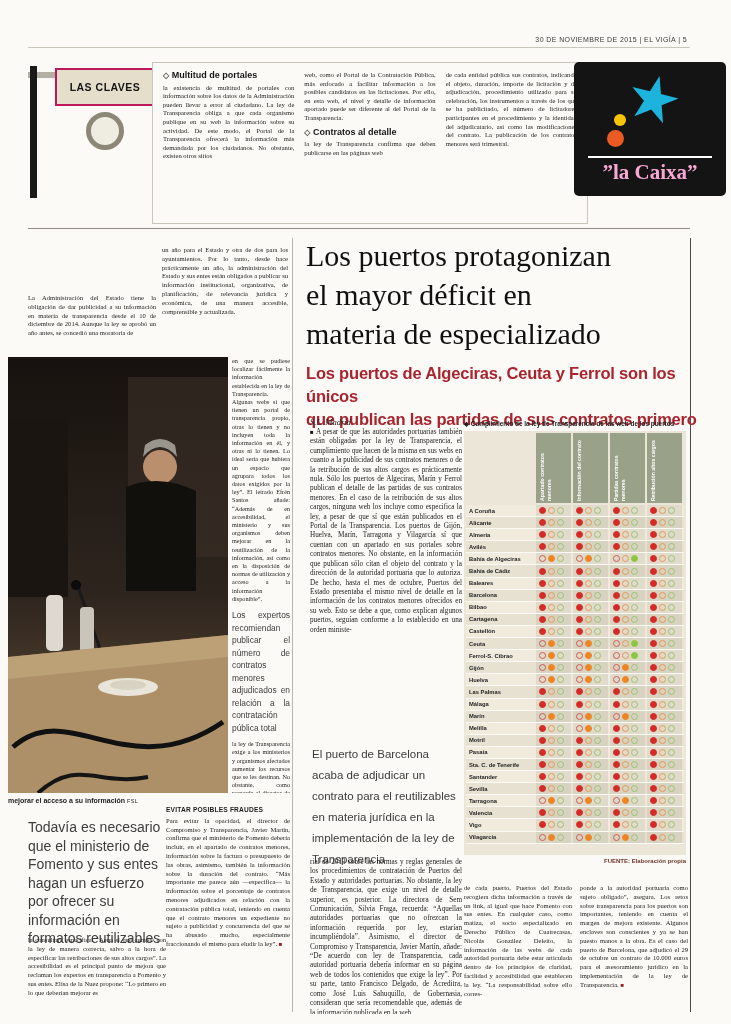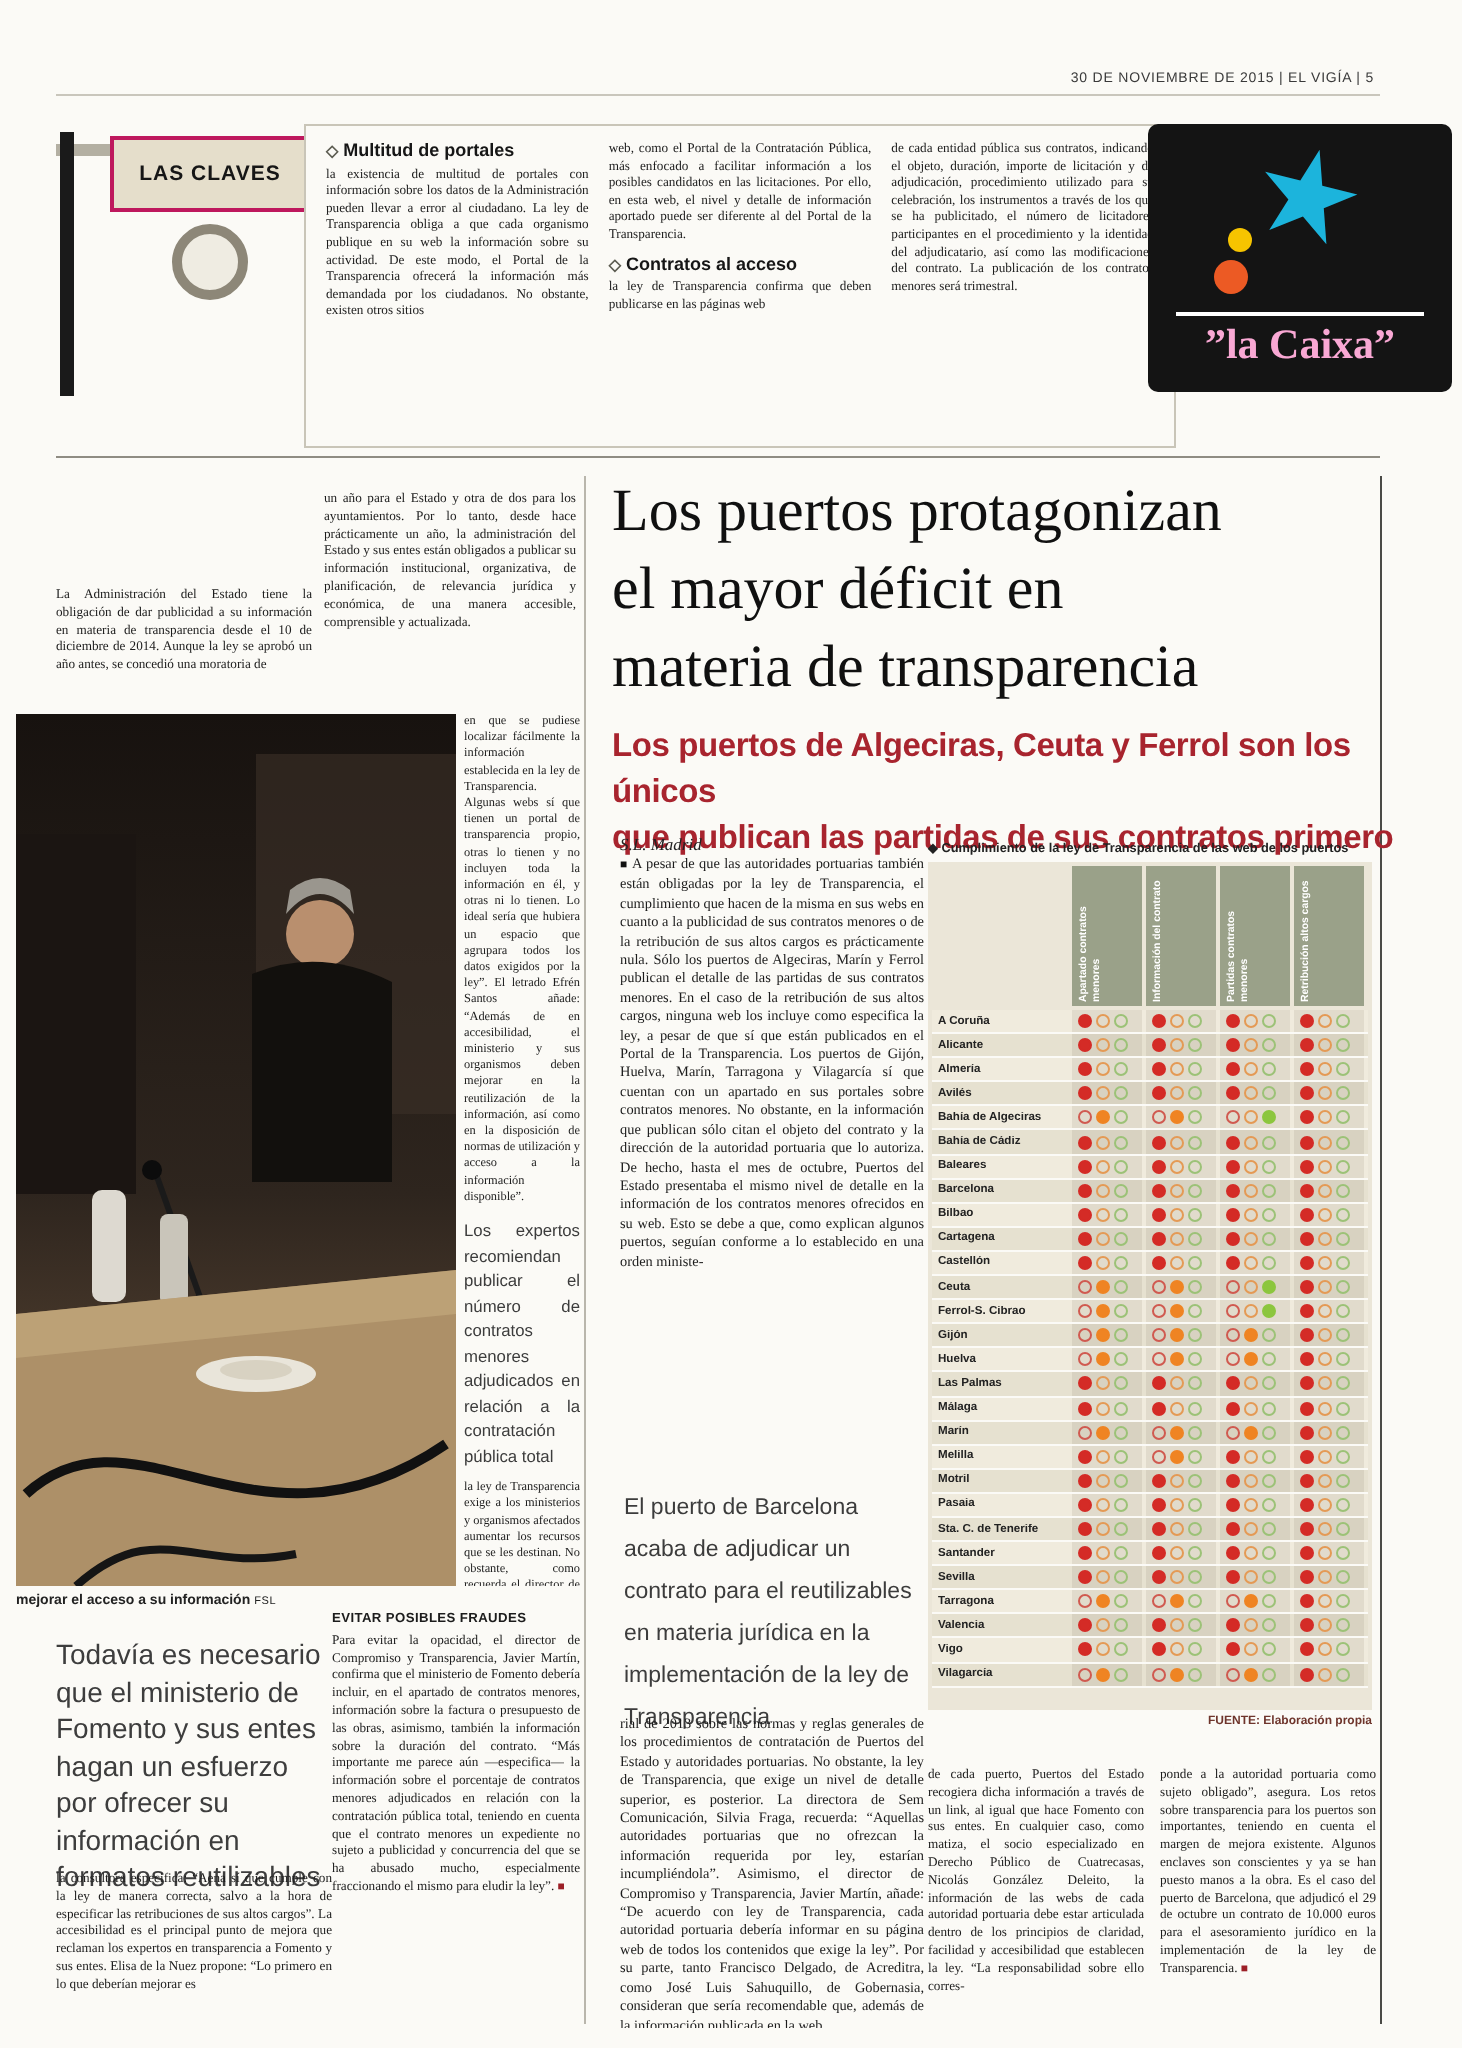--- a/index.html
+++ b/index.html
@@ -111,21 +111,21 @@
 
   <div class="abs" id="claves-cols">
     <div class="kcol just">
       <p class="khead"><span class="kdiam">◇</span>
         <span>Multitud de portales</span></p>
       <span>la existencia de multitud de portales con información sobre los datos de la Administración pueden llevar a error al ciudadano. La ley de Transparencia obliga a que cada organismo publique en su web la información sobre su actividad. De este modo, el Portal de la Transparencia ofrecerá la información más demandada por los ciudadanos. No obstante, existen otros sitios</span>
     </div>
     <div class="kcol just">
       <span>web, como el Portal de la Contratación Pública, más enfocado a facilitar información a los posibles candidatos en las licitaciones. Por ello, en esta web, el nivel y detalle de información aportado puede ser diferente al del Portal de la Transparencia.</span>
       <p class="khead" style="margin-top:5px;"><span class="kdiam">◇</span>
-        <span>Contratos al acceso</span></p>
+        <span>Contratos al detalle</span></p>
       <span>la ley de Transparencia confirma que deben publicarse en las páginas web</span>
     </div>
     <div class="kcol just">
       <span>de cada entidad pública sus contratos, indicando el objeto, duración, importe de licitación y de adjudicación, procedimiento utilizado para su celebración, los instrumentos a través de los que se ha publicitado, el número de licitadores participantes en el procedimiento y la identidad del adjudicatario, así como las modificaciones del contrato. La publicación de los contratos menores será trimestral.</span>
     </div>
   </div>
 
   <div class="abs" id="ad">
     <div class="star">★</div>
     <div class="dot-y"></div>
@@ -138,21 +138,21 @@
 
   <div class="abs smalltext just" id="date-c1">La Administración del Estado tiene la obligación de dar publicidad a su información en materia de transparencia desde el 10 de diciembre de 2014. Aunque la ley se aprobó un año antes, se concedió una moratoria de</div>
   <div class="abs smalltext just" id="date-c2">un año para el Estado y otra de dos para los ayuntamientos. Por lo tanto, desde hace prácticamente un año, la administración del Estado y sus entes están obligados a publicar su información institucional, organizativa, de planificación, de relevancia jurídica y económica, de una manera accesible, comprensible y actualizada.</div>
 
   <div class="abs" id="vr-left"></div>
   <div class="abs" id="vr-right"></div>
 
   <div class="abs" id="headline">
     <div>Los puertos protagonizan</div>
     <div>el mayor déficit en</div>
-    <div>materia de transparencia</div>
+    <div>materia de especializado</div>
   </div>
   <div class="abs" id="subhead">
     <div>Los puertos de Algeciras, Ceuta y Ferrol son los únicos</div>
     <div>que publican las partidas de sus contratos primero</div>
   </div>
   <div class="abs" id="byline">S.L. Madrid</div>
 
   <div class="abs body-col just" id="art-p1">
     <span class="sqmark">■</span>
     <span>A pesar de que las autoridades portuarias también están obligadas por la ley de Transparencia, el cumplimiento que hacen de la misma en sus webs en cuanto a la publicidad de sus contratos menores o de la retribución de sus altos cargos es prácticamente nula. Sólo los puertos de Algeciras, Marín y Ferrol publican el detalle de las partidas de sus contratos menores. En el caso de la retribución de sus altos cargos, ninguna web los incluye como especifica la ley, a pesar de que sí que están publicados en el Portal de la Transparencia. Los puertos de Gijón, Huelva, Marín, Tarragona y Vilagarcía sí que cuentan con un apartado en sus portales sobre contratos menores. No obstante, en la información que publican sólo citan el objeto del contrato y la dirección de la autoridad portuaria que lo autoriza. De hecho, hasta el mes de octubre, Puertos del Estado presentaba el mismo nivel de detalle en la información de los contratos menores ofrecidos en su web. Esto se debe a que, como explican algunos puertos, seguían conforme a lo establecido en una orden ministe-</span>

